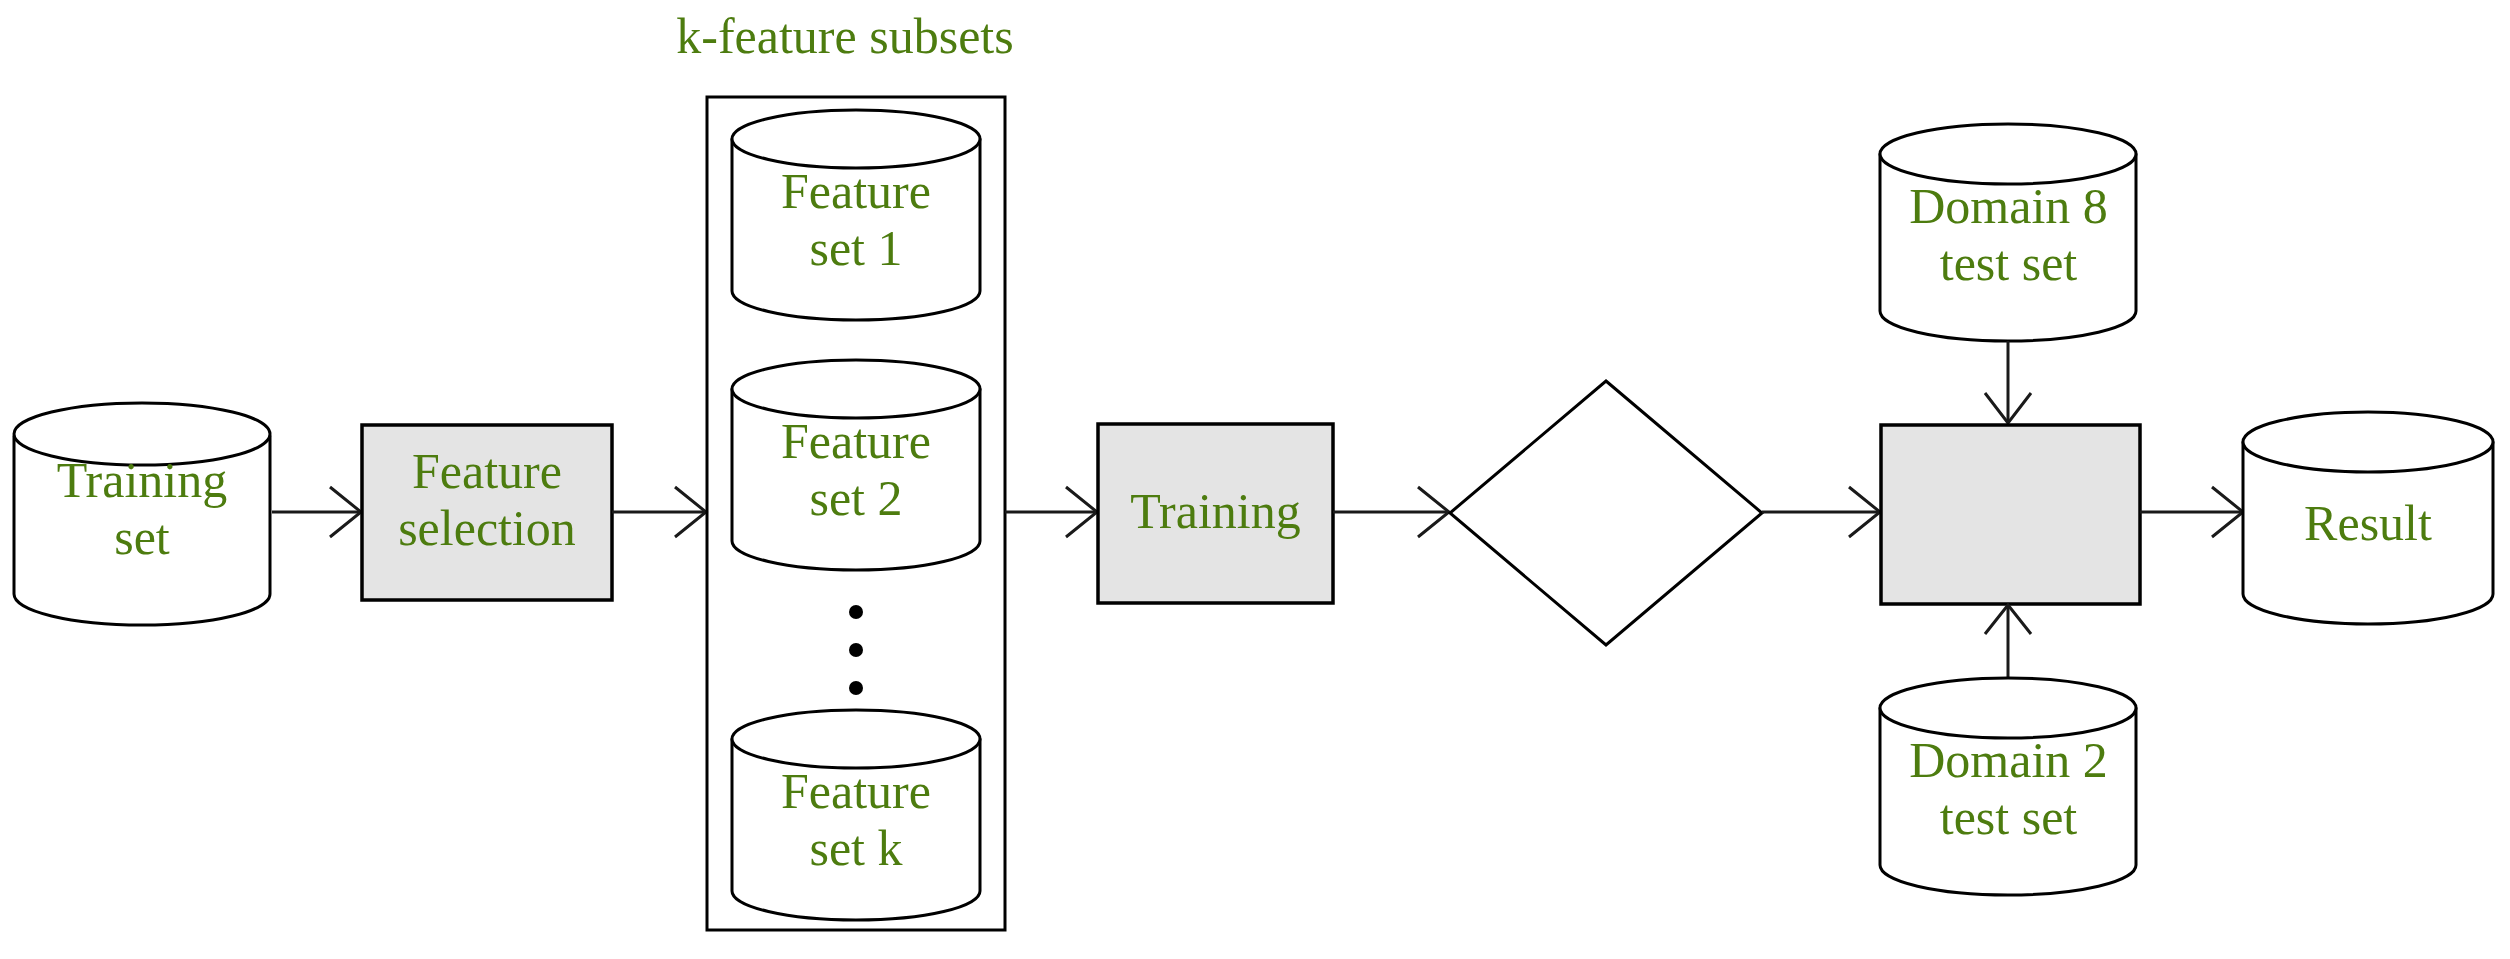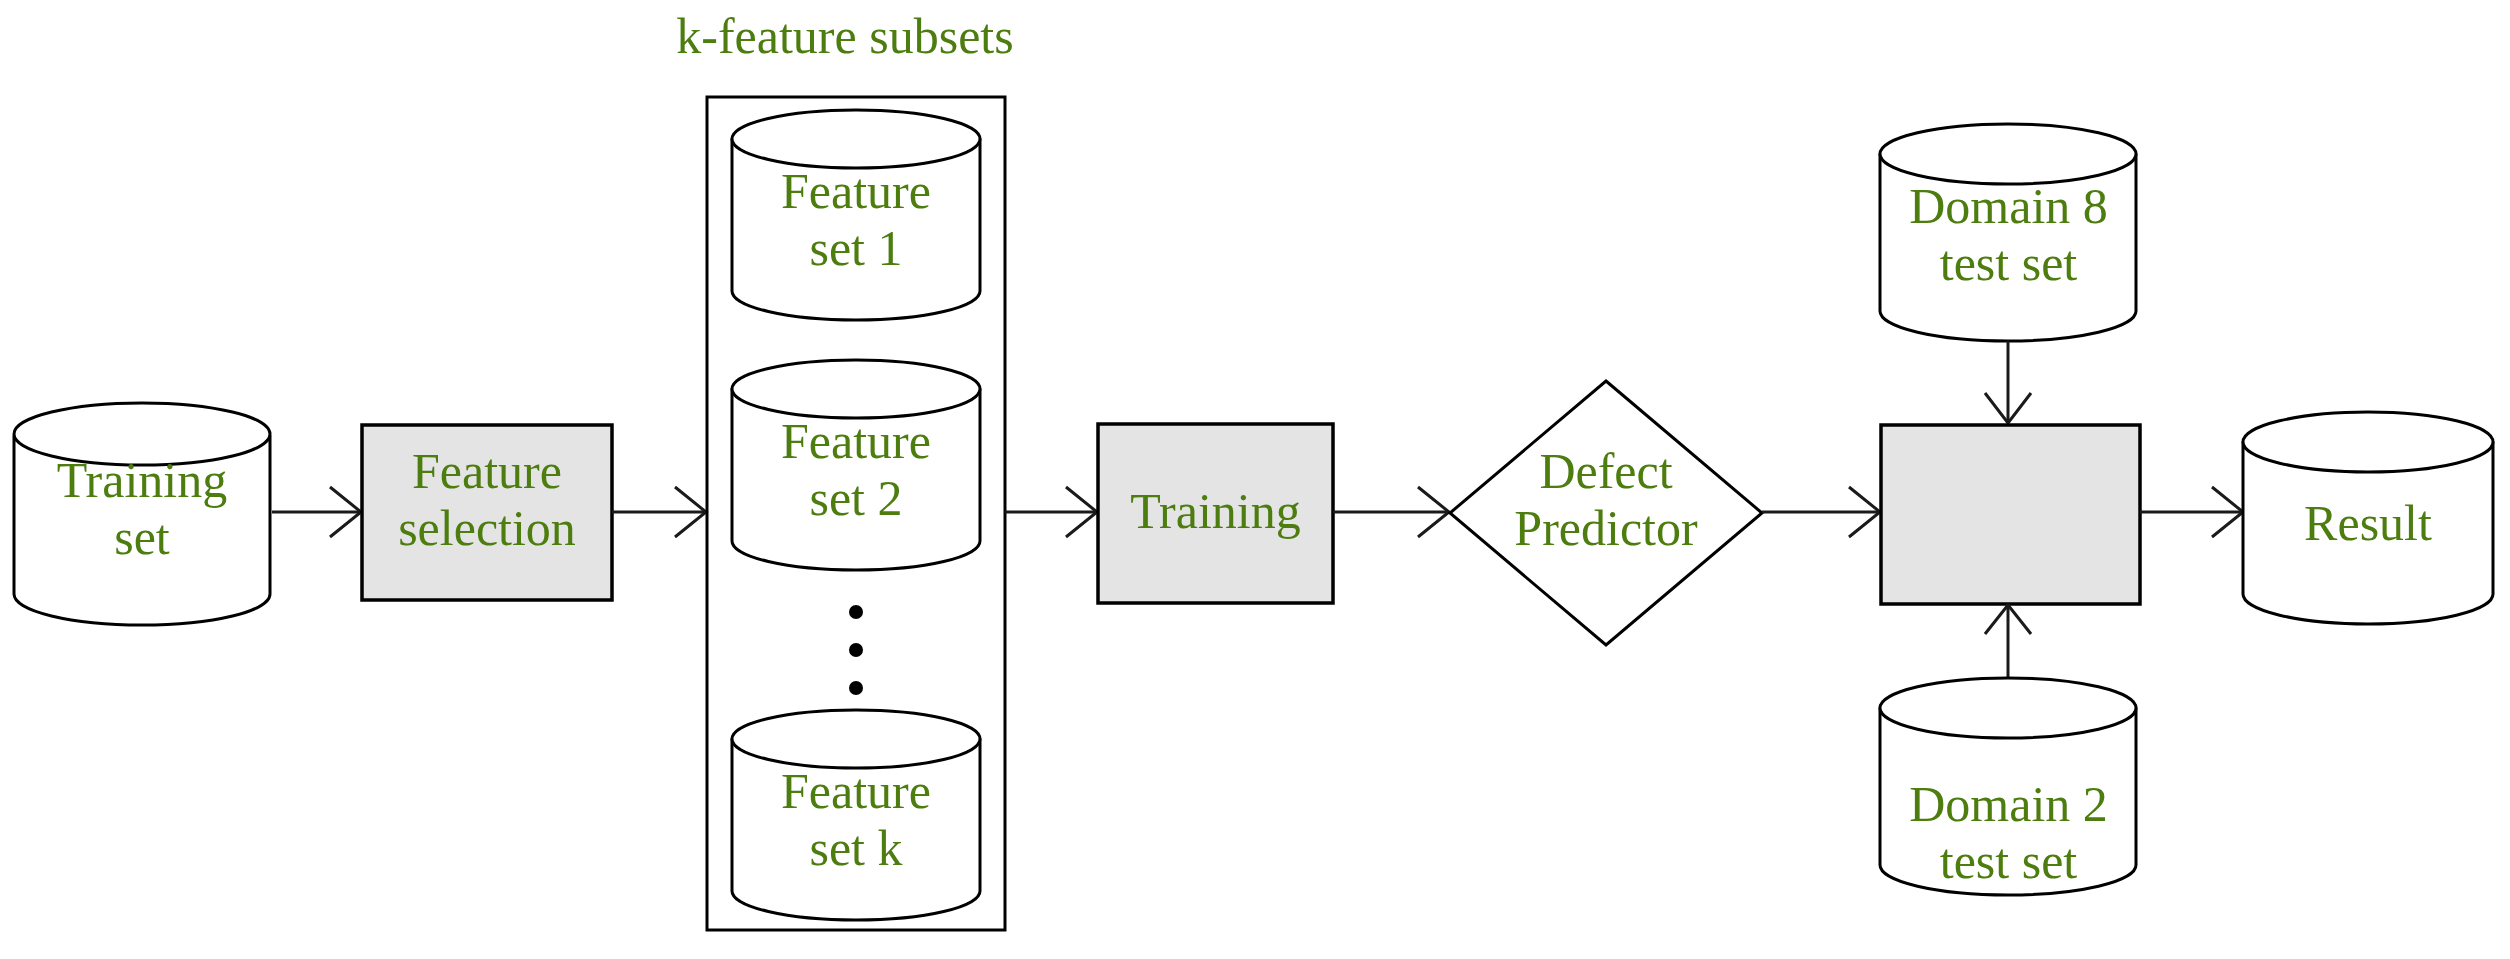--- a/index.html
+++ b/index.html
@@ -69,21 +69,21 @@
   .label-training-set   { left: 14px;   top: 452px; width: 256px; font-size: 50px; }
   .label-feature-sel    { left: 362px;  top: 443px; width: 250px; font-size: 50px; }
   .label-subsets-title  { left: 620px;  top: 8px;   width: 450px; font-size: 50px; }
   .label-fset-1         { left: 732px;  top: 163px; width: 248px; font-size: 50px; }
   .label-fset-2         { left: 732px;  top: 413px; width: 248px; font-size: 50px; }
   .label-fset-k         { left: 732px;  top: 763px; width: 248px; font-size: 50px; }
   .label-training       { left: 1098px; top: 483px; width: 235px; font-size: 50px; }
   .label-defect-pred    { left: 1451px; top: 443px; width: 310px; font-size: 50px; }
   .label-domain1        { left: 1880px; top: 178px; width: 257px; font-size: 50px; }
   .label-test           { left: 1881px; top: 483px; width: 259px; font-size: 50px; }
-  .label-domain2        { left: 1880px; top: 732px; width: 257px; font-size: 50px; margin-top: 44px; }
+  .label-domain2        { left: 1880px; top: 732px; width: 257px; font-size: 50px; }
   .label-result         { left: 2243px; top: 495px; width: 250px; font-size: 50px; }
 </style>
 </head>
 <body>
 
 <div id="diagram-root">
 
   <svg id="diagram-svg" viewBox="0 0 2510 959" xmlns="http://www.w3.org/2000/svg">
 
     <g>
@@ -201,22 +201,20 @@
 set 1</div>
 
   <div class="node-label label-fset-2">Feature
 set 2</div>
 
   <div class="node-label label-fset-k">Feature
 set k</div>
 
   <div class="node-label label-training">Training</div>
 
-  <div class="node-label label-defect-pred">Defect
-Predictor</div>
 
   <div class="node-label label-domain1">Domain 8
 test set</div>
 
 
   <div class="node-label label-domain2">Domain 2
 test set</div>
 
   <div class="node-label label-result">Result</div>
 

